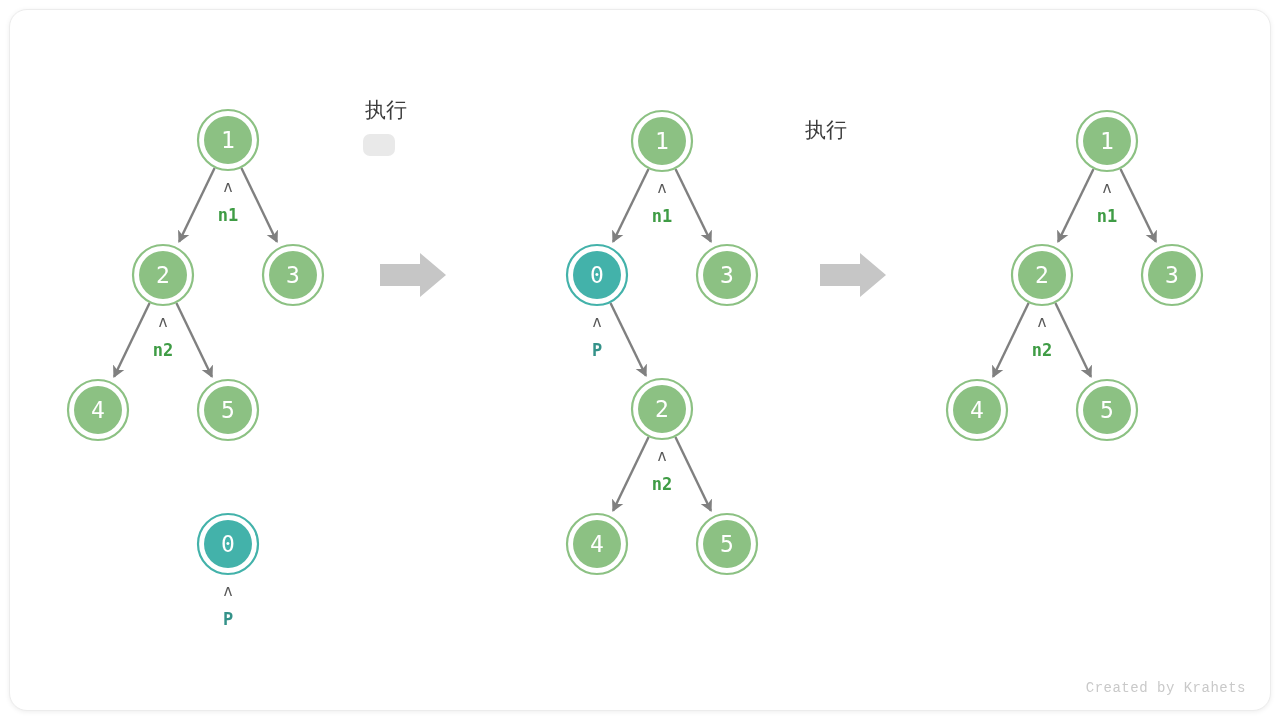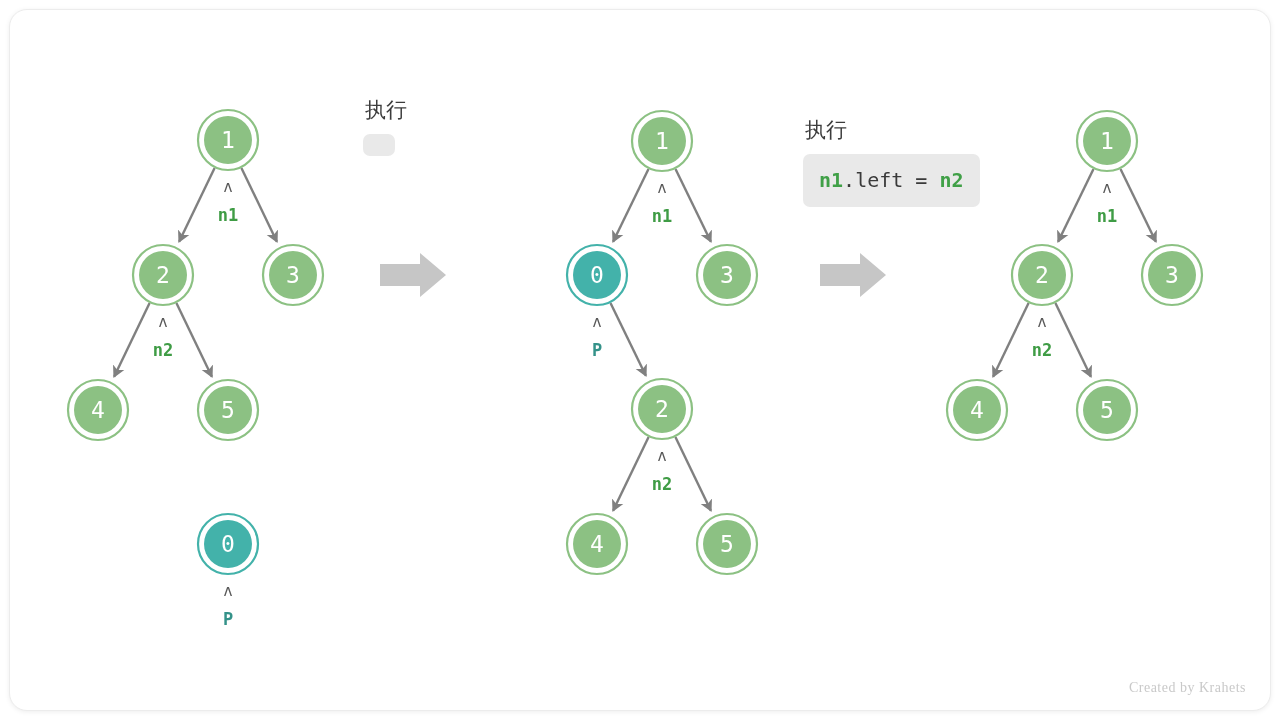--- a/index.html
+++ b/index.html
@@ -79,21 +79,21 @@
   }
   .code-line { white-space: pre; }
   .tok-green { color: #40a047; font-weight: bold; }
   .tok-teal  { color: #3a9e95; font-weight: bold; }
   .tok-plain { color: #3a3a3a; }
 
   .watermark {
     position: absolute;
     right: 34px;
     bottom: 24px;
-    font-family: Liberation Serif, serif;
+    font-family: Liberation Mono, monospace;
     font-size: 14px;
     color: #c9c9c9;
     letter-spacing: 0.5px;
     white-space: nowrap;
     margin-left: 18px;
   }
 </style>
 </head>
 <body>
 
@@ -230,17 +230,16 @@
       <polygon points="820,264 860,264 860,253 886,275 860,297 860,286 820,286" fill="#c6c6c6"></polygon>
     </svg>
 
   <div class="step" id="step-1-wrap" style="left:363px; top:96px;">
     <div class="step-title">执行</div>
     <div class="code-box" id="code-1"></div>
   </div>
 
   <div class="step" id="step-2-wrap" style="left:803px; top:116px;">
     <div class="step-title">执行</div>
-    <div class="code-box" id="code-2"><div class="code-line"><span class="tok-green">n1</span><span class="tok-plain">.left = </span><span class="tok-green">n2</span></div></div>
   </div>
 
   <div class="watermark">Created by Krahets</div>
 </div>
 
 </body></html>

